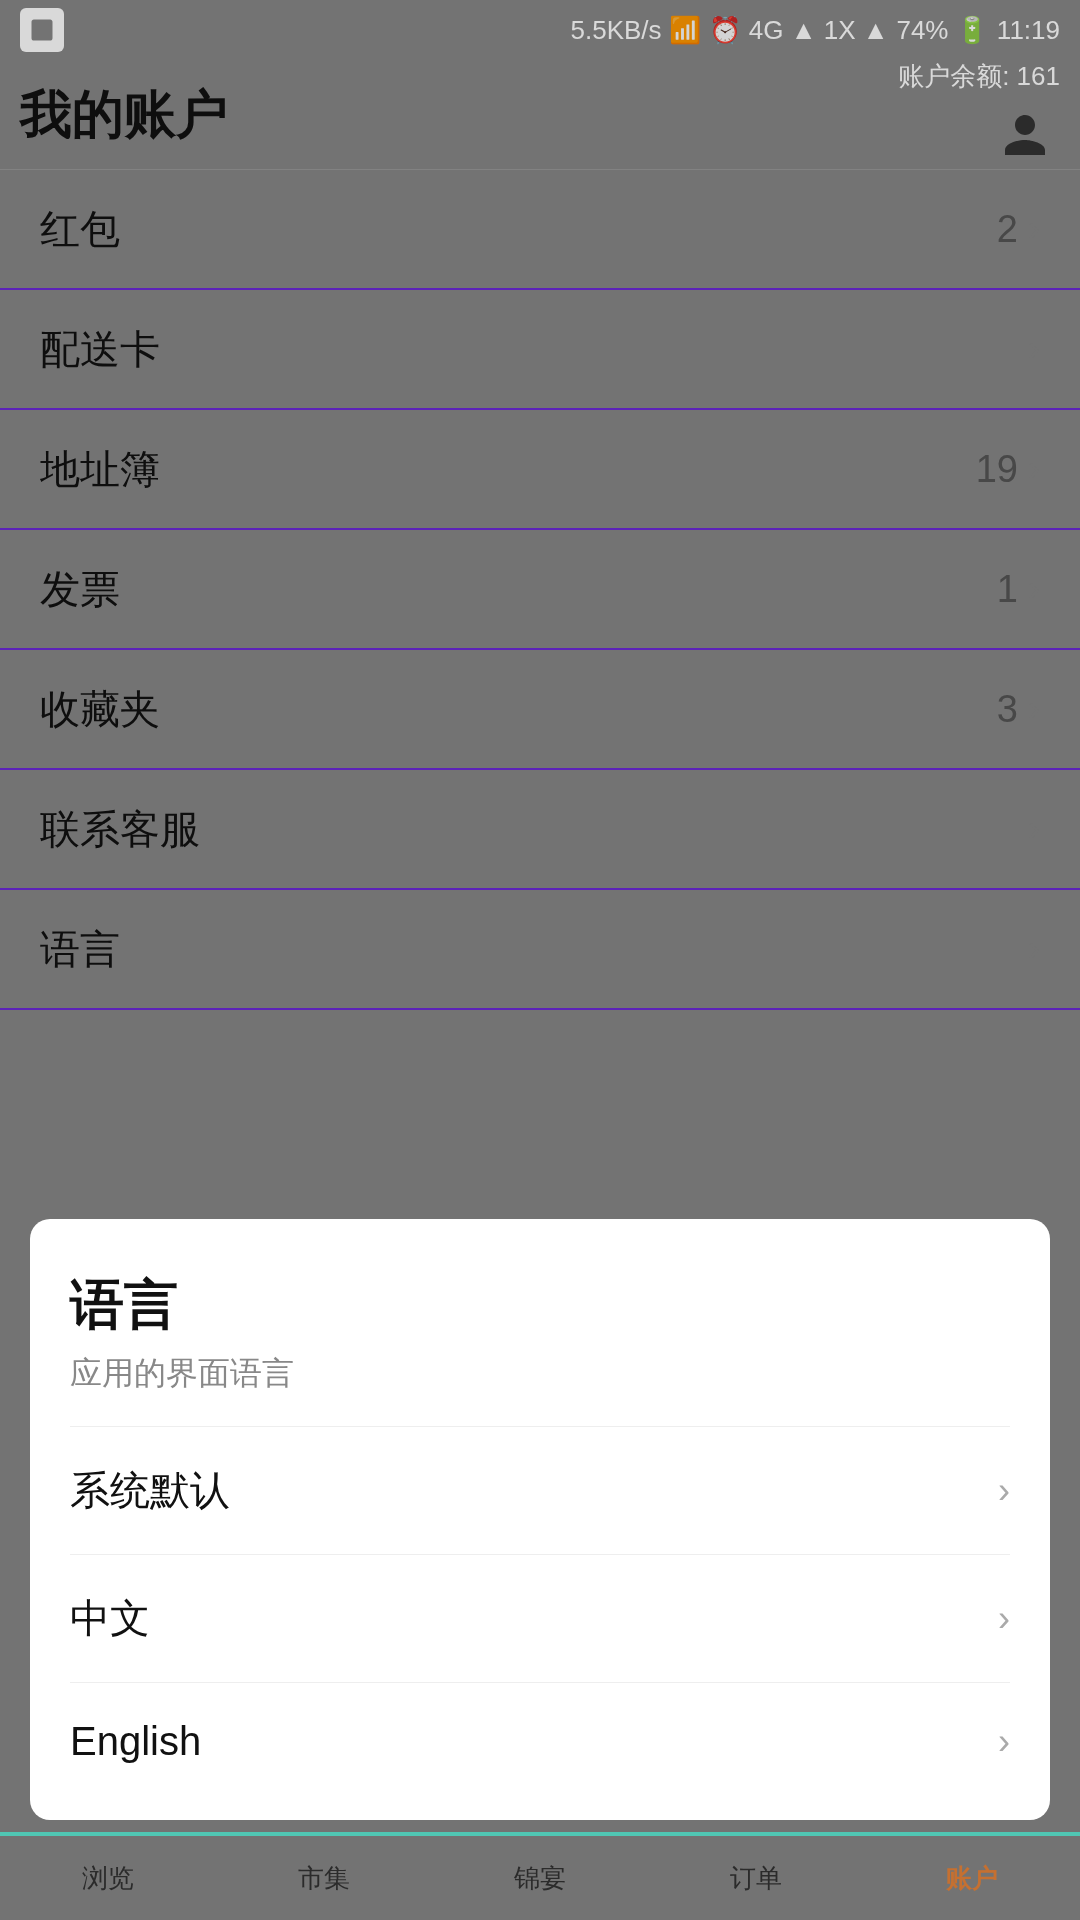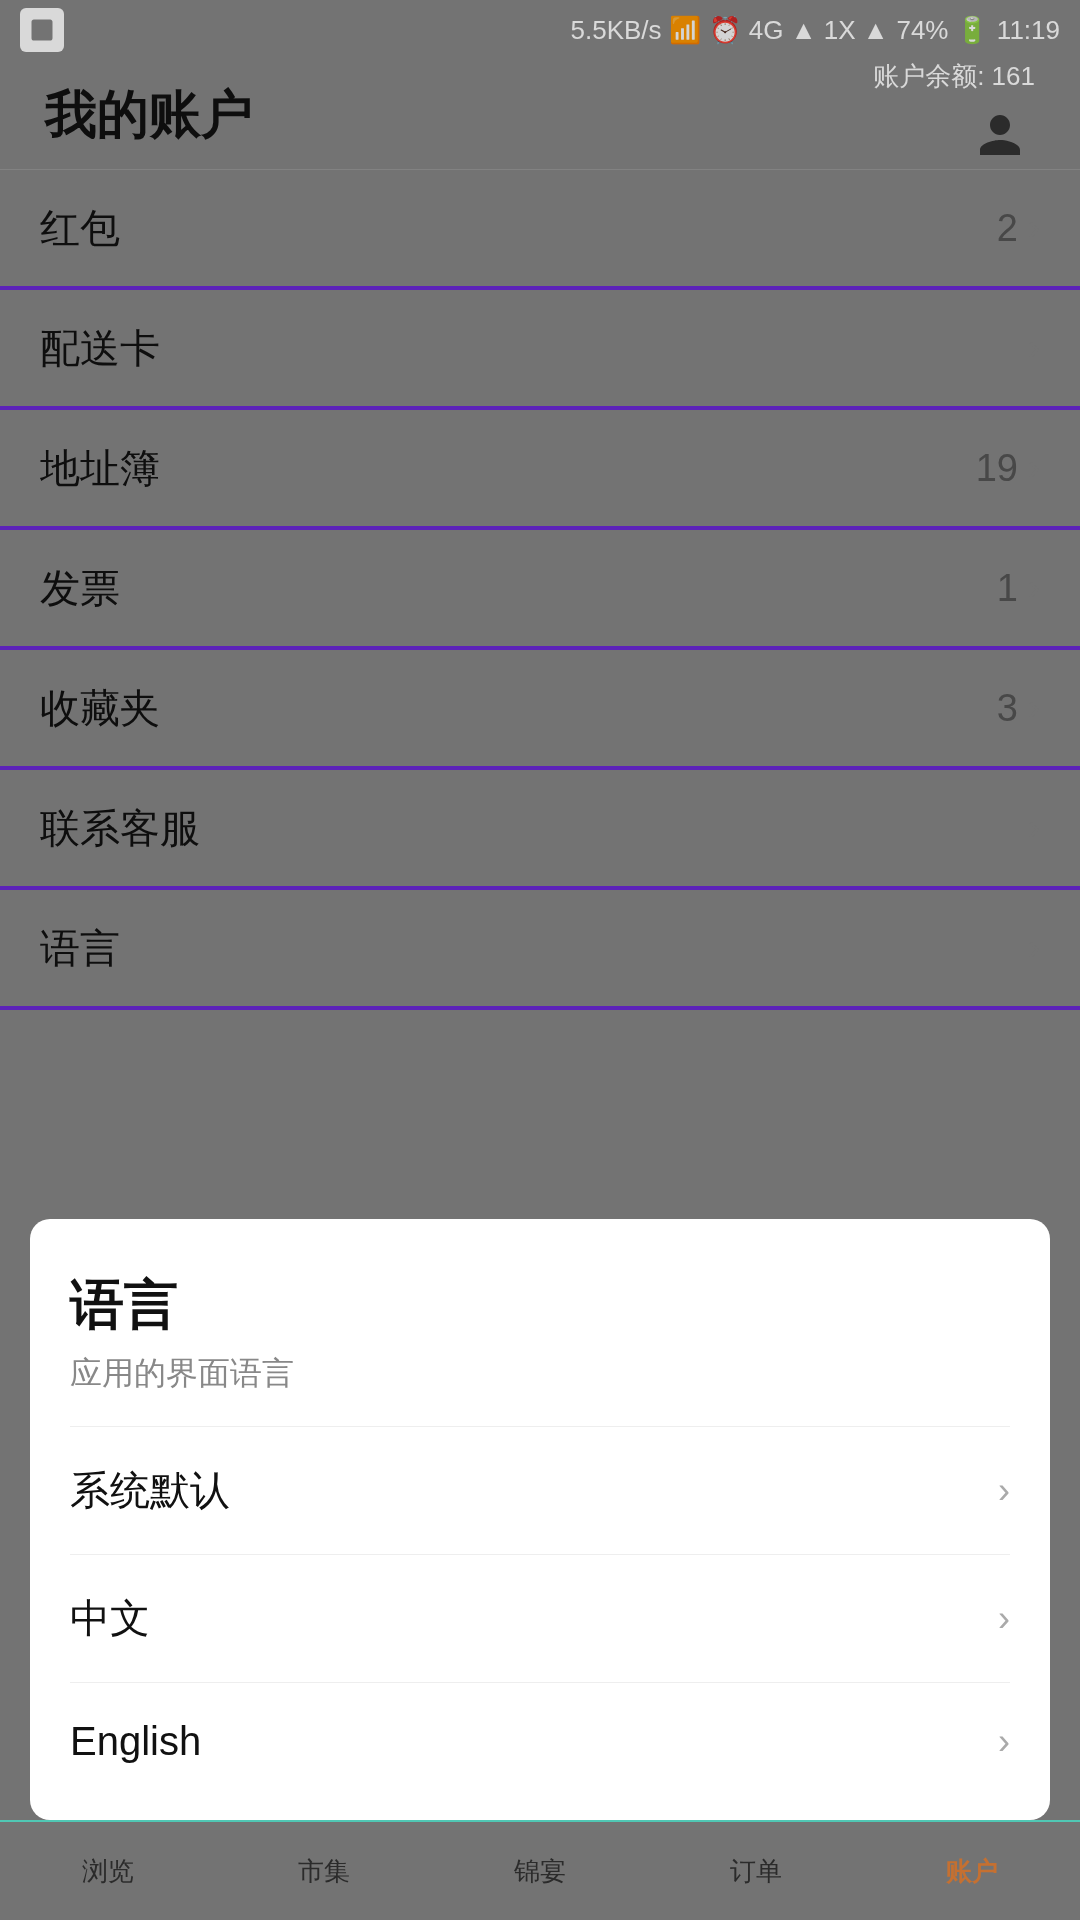--- a/index.html
+++ b/index.html
@@ -53,21 +53,21 @@
       font-weight: 500;
     }
 
     
     .header {
       height: 110px;
       background: #888888;
       display: flex;
       align-items: center;
       justify-content: space-between;
-      padding: 0 45px;
+      padding: 0 20px;
       border-bottom: 1px solid #999;
     }
 
     .header-title {
       font-size: 52px;
       font-weight: bold;
       color: #111;
     }
 
     .header-right {
@@ -94,21 +94,21 @@
     .menu-list {
       background: #888888;
     }
 
     .menu-item {
       display: flex;
       align-items: center;
       justify-content: space-between;
       padding: 0 40px;
       height: 120px;
-      border-bottom: 4px solid #6d28d9;
+      border-bottom: 2px solid #6d28d9;
       cursor: pointer;
     }
 
     .menu-item-left {
       font-size: 40px;
       color: #111;
       font-weight: 400;
     }
 
     .menu-item-right {
@@ -128,23 +128,23 @@
       font-size: 42px;
       color: #555;
     }
 
     
     .bottom-nav {
       position: absolute;
       bottom: 0;
       left: 0;
       width: 100%;
-      height: 100px;
-      background: #888888;
-      border-top: 2px solid #5eead4;
+      height: 88px;
+      background: #888888;
+      border-top: 4px solid #5eead4;
       display: flex;
       align-items: center;
       justify-content: space-around;
     }
 
     .nav-item {
       display: flex;
       flex-direction: column;
       align-items: center;
       gap: 4px;

